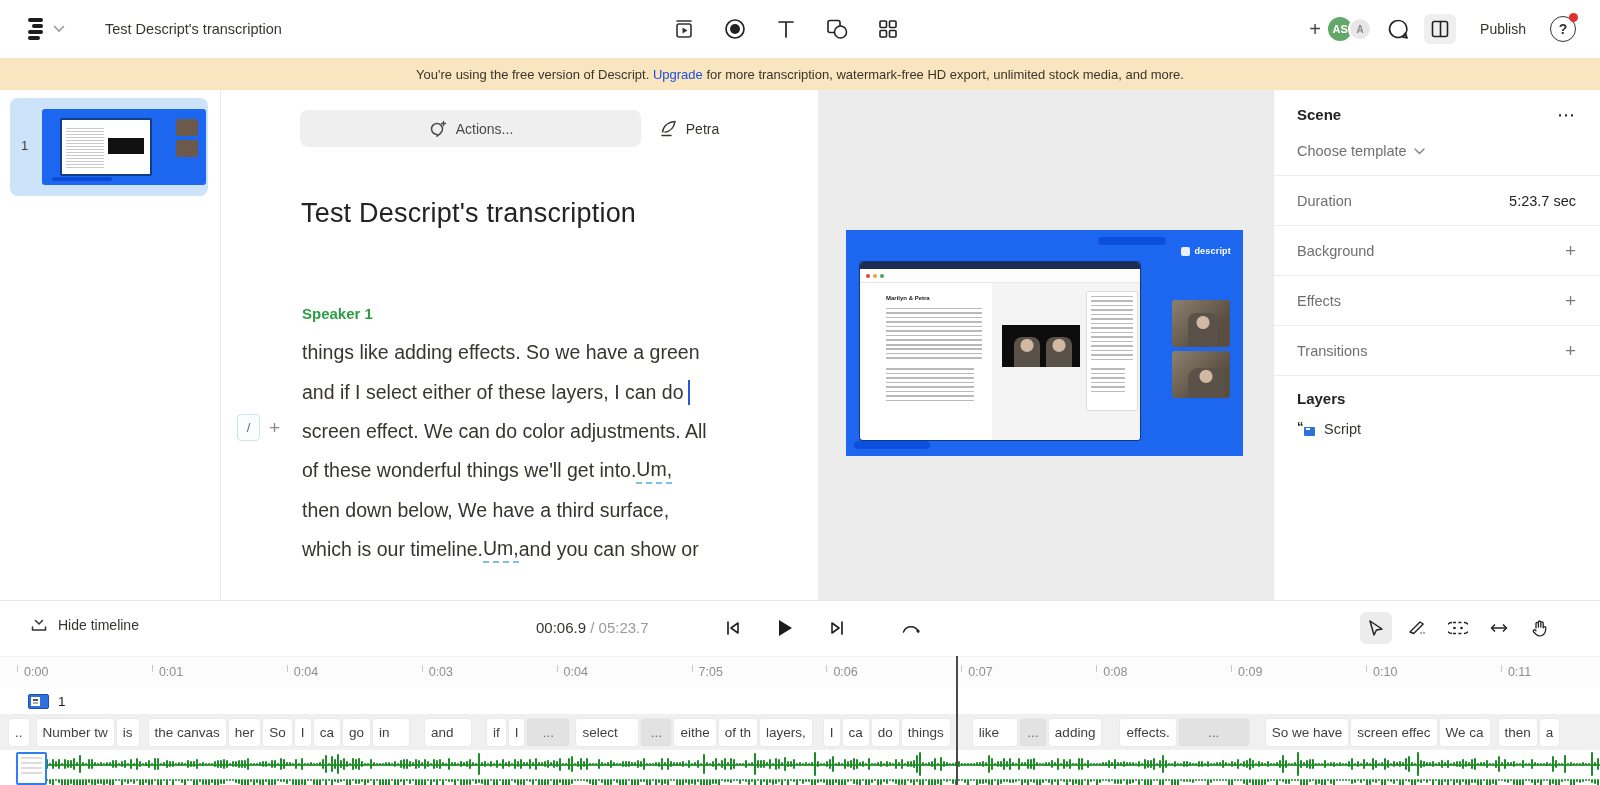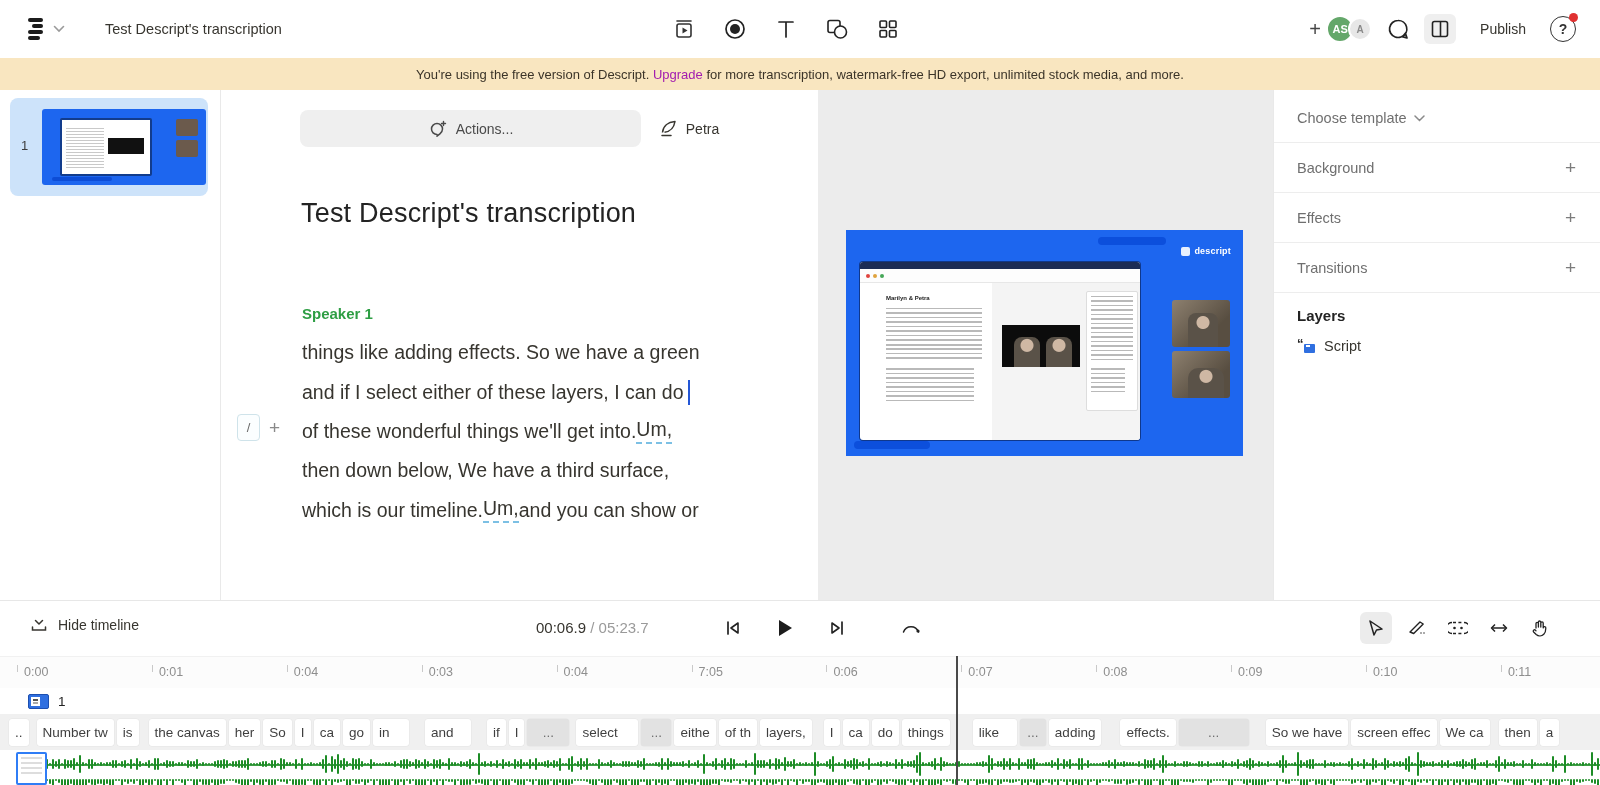--- a/index.html
+++ b/index.html
@@ -28,21 +28,21 @@
   .avatar + .avatar { margin-left:-6px; width:24px; height:24px; font-size:10px; }
   .panel-btn { width:32px; height:30px; background:#efefef; border-radius:6px; display:flex; align-items:center; justify-content:center; }
   .publish { font-size:14px; color:#37352f; padding:0 10px; cursor:pointer; }
   .help { position:relative; width:26px; height:26px; border-radius:50%; border:1.6px solid #333;
     display:flex; align-items:center; justify-content:center; font-size:14px; color:#333; font-weight:bold;}
   .help .dot { position:absolute; right:-3px; top:-4px; width:9px; height:9px; border-radius:50%; background:#e03131; }
 
   
   .banner { position:absolute; left:0; top:58px; width:1600px; height:32px; background:var(--banner-bg,#f9e6c0);
     display:flex; align-items:center; justify-content:center; font-size:13px; color:#3b3428; }
-  .banner a { color:#a21caf; cursor:pointer;margin-top:28px; }
+  .banner a { color:#1d4ed8; cursor:pointer;margin-top:28px; }
 
   
   .rail { position:absolute; left:0; top:90px; width:221px; height:510px; background:#fff; border-right:1px solid #e9e9e9; }
   .scene-card { position:absolute; left:10px; top:8px; width:198px; height:98px; background:#cde3fa; border-radius:8px; }
   .scene-num { position:absolute; left:11px; top:40px; font-size:13px; color:#3c3c3c; }
   .mini { position:absolute; left:32px; top:11px; width:164px; height:76px; background:var(--blue,#1d66ef); border-radius:3px; overflow:hidden; }
   .mini-win { position:absolute; left:18px; top:9px; width:92px; height:58px; background:#fff; border:2px solid #123c8c; border-radius:2px; }
   .mini-doc { position:absolute; left:4px; top:6px; width:38px; height:44px;
     background:repeating-linear-gradient(#fff 0 2px, #c9c9c9 2px 3px); }
   .mini-vid { position:absolute; left:46px; top:18px; width:36px; height:16px; background:#111; }
@@ -270,20 +270,23 @@
     <div class="speaker">Speaker 1</div>
     <div class="tlwrap" id="transcript">
         <div class="tl">
           <span>things like adding effects. So we have a green</span>
         </div>
         <div class="tl">
           <span>and if I select either of these layers, I can do</span>
           <span class="caret"></span>
         </div>
         <div class="tl">
+          <span>screen effect. We can do color adjustments. All</span>
+        </div>
+        <div class="tl">
           <span>of these wonderful things we'll get into. </span>
           <span class="um">Um,</span>
         </div>
         <div class="tl">
           <span>then down below, We have a third surface,</span>
         </div>
         <div class="tl">
           <span>which is our timeline. </span>
           <span class="um">Um,</span>
           <span> and you can show or</span>
@@ -331,25 +334,33 @@
           <div class="pv-fig"></div>
         </div>
       <div class="pv-cam" style="top:121px;">
           <div class="pv-fig" style="width:36px; height:30px; border-radius:10px 10px 0 0;"></div>
         </div>
       <div class="pv-botpill"></div>
     </div>
   </div>
 
   <div class="inspector">
+    <div class="ins-head">
+      <span class="t">Scene</span>
+      <span class="ins-menu">⋯</span>
+    </div>
     <div class="ins-template">
       <span>Choose template</span>
       <svg width="11" height="7" viewBox="0 0 11 7">
         <path d="M1 1 L5.5 5.5 L10 1" fill="none" stroke="#8a8a8a" stroke-width="1.5" stroke-linecap="round"></path>
         </svg>
+    </div>
+    <div class="ins-row">
+      <span>Duration</span>
+      <span class="val">5:23.7 sec</span>
     </div>
     <div id="ins-sections">
         <div class="ins-row">
           <span>Background</span>
           <span class="plus">+</span>
         </div>
         <div class="ins-row">
           <span>Effects</span>
           <span class="plus">+</span>
         </div>

